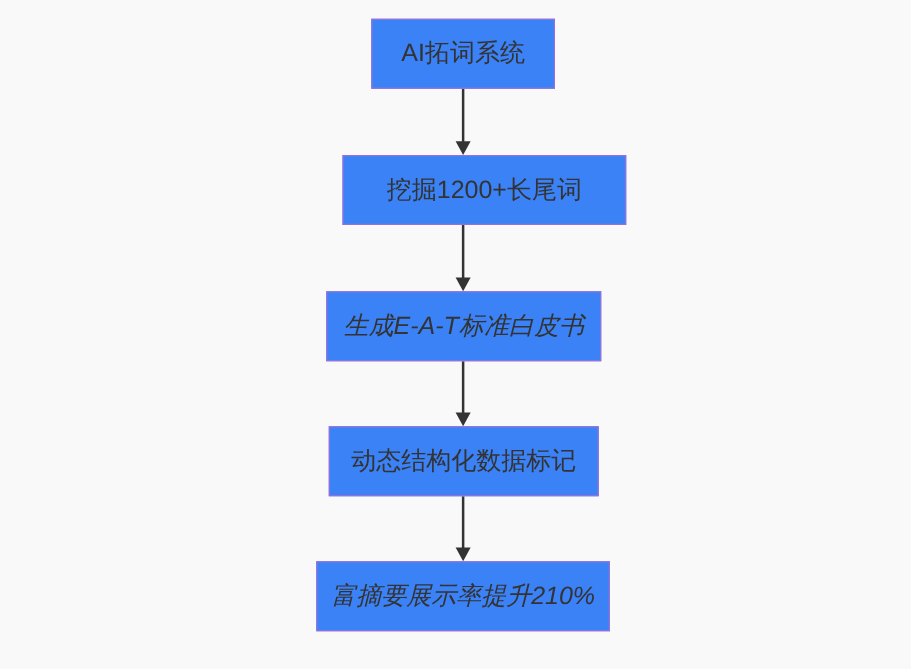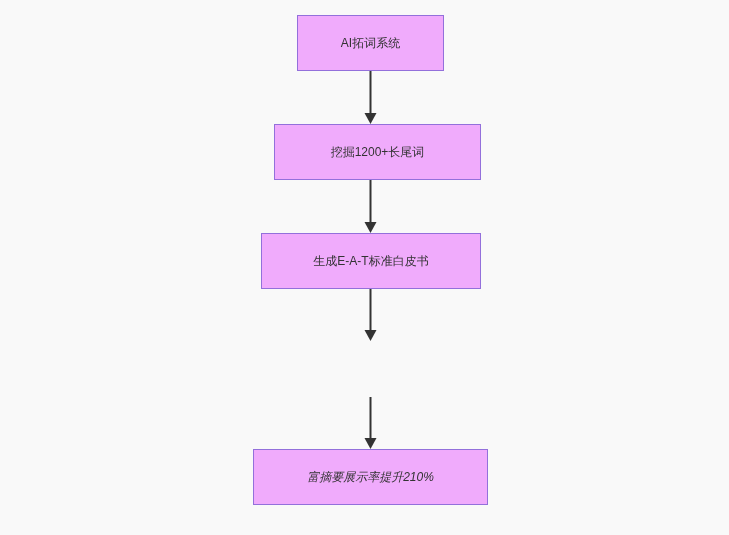--- a/index.html
+++ b/index.html
@@ -10,34 +10,34 @@
     position: relative;
     width: 729px;
     height: 535px;
     background: #f9f9f9;
     font-family: "Liberation Sans", "DejaVu Sans", sans-serif;
     overflow: hidden;
   }
   .node {
     position: absolute;
     box-sizing: border-box;
-    background: #f0abfc;
+    background: #3b82f6;
     border: 1px solid #9370DB;
     color: #333333;
-    font-size: 12px;
+    font-size: 20px;
     display: flex;
     align-items: center;
     justify-content: center;
     text-align: center;
     line-height: 1.2;
     white-space: nowrap;
   }
   #node-1 { left: 297px; top: 15px;  width: 147px; height: 56px; }
-  #node-2 { left: 274px; top: 124px; width: 207px; height: 56px; }
-  #node-3 { left: 261px; top: 233px; width: 220px; height: 56px; }
+  #node-2 { left: 274px; top: 124px; width: 227px; height: 56px; }
+  #node-3 { left: 261px; top: 233px; width: 220px; height: 56px; font-style: italic; }
   #node-4 { left: 263px; top: 341px; width: 216px; height: 56px; }
   #node-5 { left: 253px; top: 449px; width: 235px; height: 56px; font-style: italic; }
   .edge-layer {
     position: absolute;
     left: 0;
     top: 0;
     width: 729px;
     height: 535px;
     pointer-events: none;
   }
@@ -75,18 +75,21 @@
   </div>
 
   <div class="node" id="node-2">
     <span>挖掘1200+长尾词</span>
   </div>
 
   <div class="node" id="node-3">
     <span>生成E-A-T标准白皮书</span>
   </div>
 
+  <div class="node" id="node-4">
+    <span>动态结构化数据标记</span>
+  </div>
 
   <div class="node" id="node-5">
     <span>富摘要展示率提升210%</span>
   </div>
 
 </div>
 
 </body></html>

